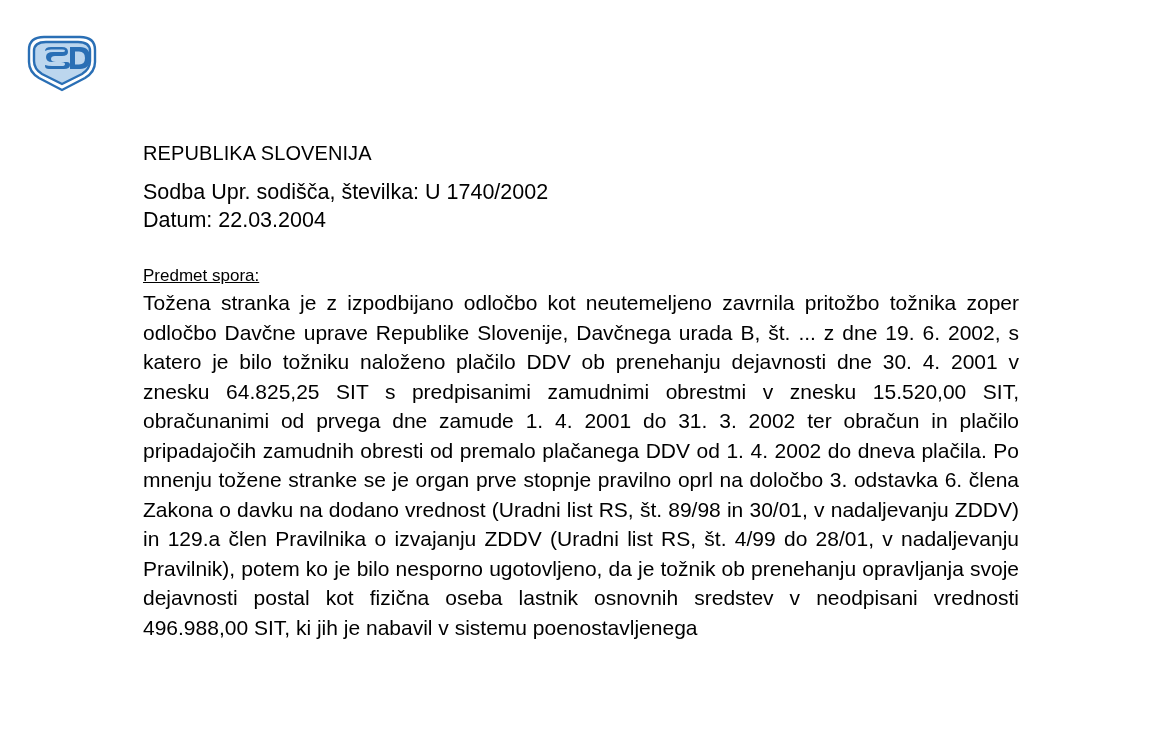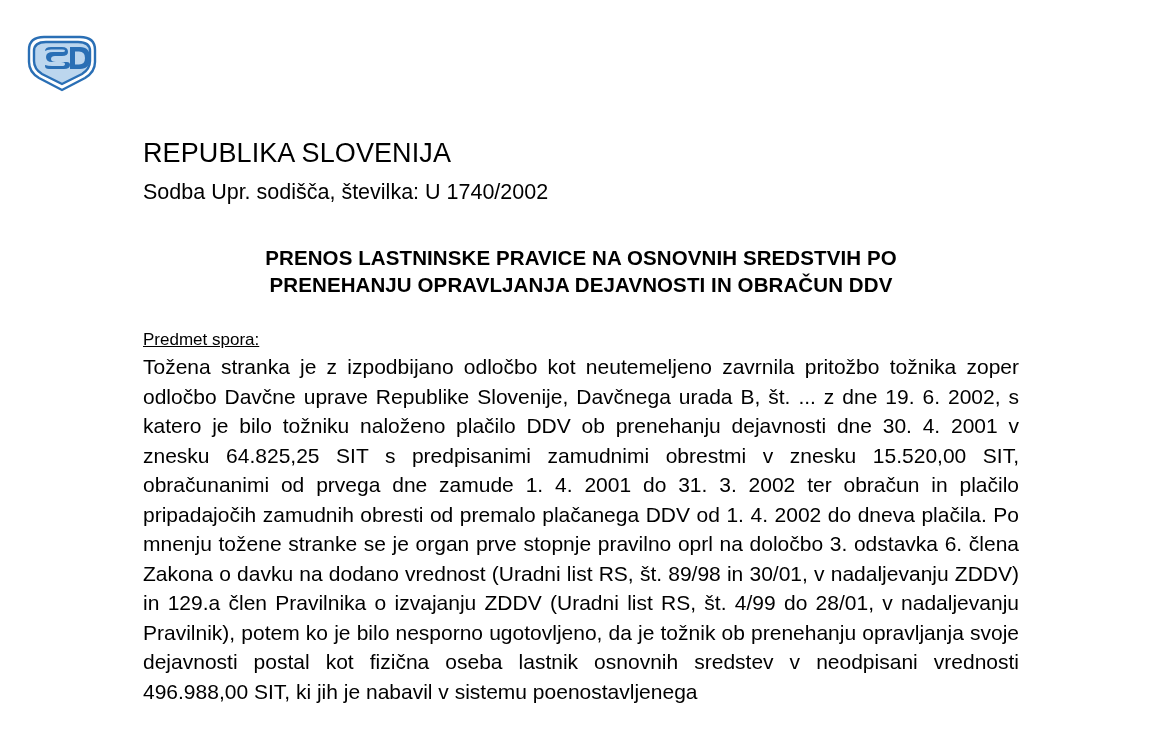--- a/index.html
+++ b/index.html
@@ -27,21 +27,21 @@
     width: 80px;
     height: 62px;
   }
   .doc {
     position: absolute;
     left: 143px;
     top: 140px;
     width: 876px;
   }
   .court-line {
-    font-size: 27px;
+    font-size: 20px;
     line-height: 26px;
     letter-spacing: 0.1px;
   }
   .meta {
     margin-top: 12px;
     font-size: 21.5px;
     line-height: 28px;
   }
   .title {
     margin-top: 38px;
@@ -95,26 +95,23 @@
       </g>
     </svg>
   </div>
 
   <div class="doc">
 
     <div class="court-line">REPUBLIKA SLOVENIJA</div>
 
     <div class="meta">
       <div>Sodba Upr. sodišča, številka: U 1740/2002</div>
+      <div>Datum: 22.03.2004</div>
     </div>
 
-    <div class="title">
-      <div>PRENOS LASTNINSKE PRAVICE NA OSNOVNIH SREDSTVIH PO</div>
-      <div>PRENEHANJU OPRAVLJANJA DEJAVNOSTI IN OBRAČUN DDV</div>
-    </div>
 
     <div class="section-label">Predmet spora:</div>
 
     <div class="body-text">
       <p>Tožena stranka je z izpodbijano odločbo kot neutemeljeno zavrnila pritožbo tožnika zoper odločbo Davčne uprave Republike Slovenije, Davčnega urada B, št. ... z dne 19. 6. 2002, s katero je bilo tožniku naloženo plačilo DDV ob prenehanju dejavnosti dne 30. 4. 2001 v znesku 64.825,25 SIT s predpisanimi zamudnimi obrestmi v znesku 15.520,00 SIT, obračunanimi od prvega dne zamude 1. 4. 2001 do 31. 3. 2002 ter obračun in plačilo pripadajočih zamudnih obresti od premalo plačanega DDV od 1. 4. 2002 do dneva plačila. Po mnenju tožene stranke se je organ prve stopnje pravilno oprl na določbo 3. odstavka 6. člena Zakona o davku na dodano vrednost (Uradni list RS, št. 89/98 in 30/01, v nadaljevanju ZDDV) in 129.a člen Pravilnika o izvajanju ZDDV (Uradni list RS, št. 4/99 do 28/01, v nadaljevanju Pravilnik), potem ko je bilo nesporno ugotovljeno, da je tožnik ob prenehanju opravljanja svoje dejavnosti postal kot fizična oseba lastnik osnovnih sredstev v neodpisani vrednosti 496.988,00 SIT, ki jih je nabavil v sistemu poenostavljenega</p>
     </div>
 
   </div>
 
   <div class="clip-bottom"></div>

